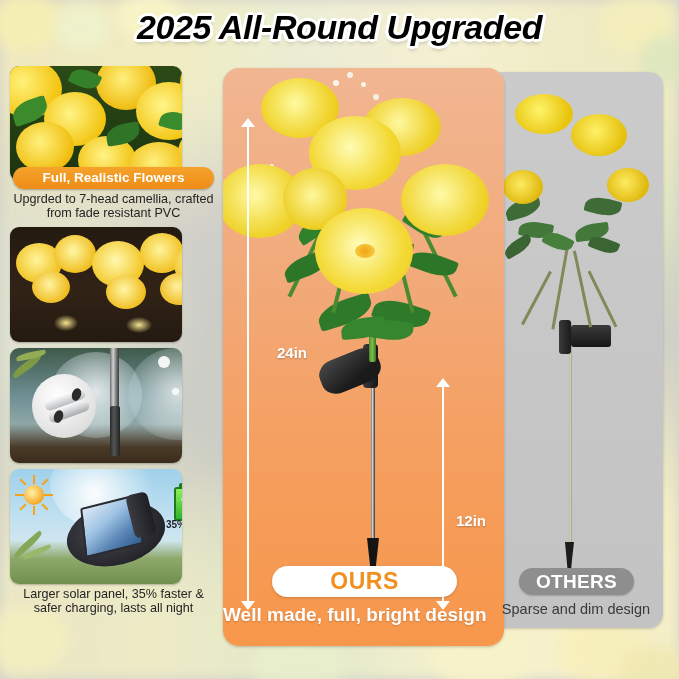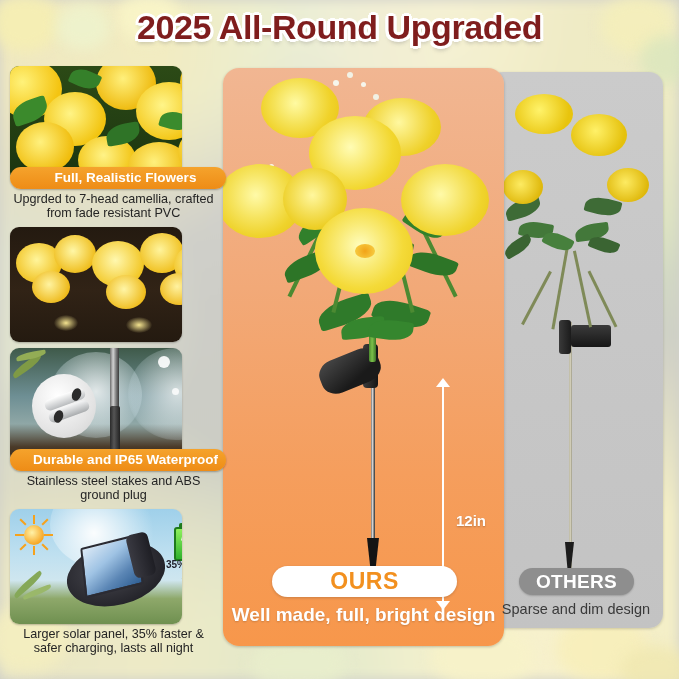--- a/index.html
+++ b/index.html
@@ -23,42 +23,42 @@
       radial-gradient(circle at 72% 95%, rgba(248,242,206,.85) 0 11%, rgba(0,0,0,0) 30%),
       radial-gradient(circle at 93% 90%, rgba(246,240,196,.9) 0 12%, rgba(0,0,0,0) 32%),
       linear-gradient(180deg,#d8d8d2 0%, #cdcdc7 45%, #c9cdc2 100%);
     filter:blur(6px);
   }
   #bg .petal{position:absolute;border-radius:50%;filter:blur(7px);}
 
   
   #title{
     position:absolute;left:0;right:0;top:8px;text-align:center;
-    font-size:34px;font-weight:bold;
-    letter-spacing:-.4px;color:#7f1d1d;
+    font-size:34px;font-weight:bold;font-style:italic;
+    letter-spacing:-.4px;color:#000000;
     -webkit-text-stroke:0px;
     text-shadow:
       -3px 0 #fff, 3px 0 #fff, 0 -3px #fff, 0 3px #fff,
       -2px -2px #fff, 2px -2px #fff, -2px 2px #fff, 2px 2px #fff,
       -3px 2px #fff, 3px 2px #fff, 0 4px 4px rgba(120,120,120,.45);
     z-index:6;
   }
 
   
   #features{position:absolute;left:10px;top:66px;width:207px;z-index:5;}
   .feature{margin-bottom:6px;}
   .fimg{
     position:relative;width:172px;height:115px;border-radius:9px;overflow:hidden;
     box-shadow:0 1px 2px rgba(0,0,0,.25);
   }
   .badge{
     position:relative;margin:-14px auto 0;width:201px;height:22px;
     border-radius:11px;background:linear-gradient(180deg,#f5a32c,#ee8c16);
     color:#fff;font-size:13.5px;font-weight:bold;line-height:22px;text-align:center;
-    box-shadow:0 1px 2px rgba(0,0,0,.3);z-index:2;padding-left:15px;
+    box-shadow:0 1px 2px rgba(0,0,0,.3);z-index:2;
   }
   .fcap{
     width:207px;margin-top:3px;text-align:center;color:#242424;
     font-size:12.6px;line-height:14.4px;
   }
 
   
   .art{position:absolute;inset:0;}
   .blob{position:absolute;border-radius:50%;}
 
@@ -94,21 +94,21 @@
     left:272px;top:566px;width:185px;height:31px;line-height:31px;
     background:#fff;color:#f2901f;font-size:23px;letter-spacing:.5px;
     box-shadow:0 1px 3px rgba(0,0,0,.18);
   }
   #others-pill{
     left:519px;top:568px;width:115px;height:27px;line-height:27px;
     background:#8e8e8e;color:#fff;font-size:19px;letter-spacing:.3px;
     box-shadow:0 1px 2px rgba(0,0,0,.2);
   }
   #ours-cap{
-    position:absolute;left:223px;top:604px;width:281px;text-align:center;
+    position:absolute;left:223px;top:604px;width:281px;text-align:left;
     color:#fff;font-size:19px;font-weight:bold;z-index:7;
     text-shadow:0 1px 2px rgba(0,0,0,.18);
   }
   #others-cap{
     position:absolute;left:489px;top:601px;width:174px;text-align:center;
     color:#3a3a3a;font-size:14.5px;z-index:7;
   }
 
   
   .stem{position:absolute;background:#2b2b2b;}
@@ -190,22 +190,20 @@
         <div style="position:absolute;left:34px;top:46px;width:42px;height:11px;border-radius:5px;transform:rotate(-20deg);background:linear-gradient(180deg,#fdfdfd,#b9bcbe);"></div>
         <div style="position:absolute;left:38px;top:58px;width:42px;height:11px;border-radius:5px;transform:rotate(-20deg);background:linear-gradient(180deg,#f3f4f5,#a9acae);"></div>
         <div class="blob" style="left:62px;top:40px;width:9px;height:13px;background:#2b2b2b;transform:rotate(20deg);"></div>
         <div class="blob" style="left:44px;top:62px;width:9px;height:13px;background:#2b2b2b;transform:rotate(20deg);"></div>
         <div class="leafy" style="left:0px;top:14px;width:34px;height:8px;transform:rotate(-34deg);background:#7f9a45;"></div>
         <div class="leafy" style="left:6px;top:4px;width:30px;height:7px;transform:rotate(-10deg);background:#93ad55;"></div>
         <div class="leafy" style="left:176px;top:52px;width:36px;height:8px;transform:rotate(28deg);background:#86a04a;"></div>
         <div class="leafy" style="left:186px;top:30px;width:30px;height:7px;transform:rotate(48deg);background:#9ab45c;"></div>
       </div>
     </div>
-    <div class="badge">Durable and IP65 Waterproof</div>
-    <div class="fcap">Stainless steel stakes and ABS ground plug</div>
   </div>
 
   <div class="feature">
     <div class="fimg">
       <div class="art" style="background:linear-gradient(180deg,#9fd0ea 0%,#bfe0f0 40%,#cfe6ef 62%,#8ea86a 78%,#6f9050 100%);">
         <div class="blob" style="left:40px;top:-30px;width:110px;height:90px;background:radial-gradient(circle at 40% 60%,rgba(255,255,255,.95),rgba(255,255,255,0) 70%);"></div>
 
         <div class="blob" style="left:14px;top:16px;width:20px;height:20px;background:radial-gradient(circle at 40% 38%,#fff2a8,#f6a21c 75%);"></div>
         <div style="position:absolute;left:5px;top:25px;width:9px;height:2px;background:#f6a21c;"></div>
         <div style="position:absolute;left:34px;top:25px;width:9px;height:2px;background:#f6a21c;"></div>
@@ -314,20 +312,26 @@
          background:radial-gradient(circle at 45% 42%,#fffaa8,#f6e45f 36%,#efd32c 64%,#e6c014 100%);"></div>
     <div class="blob" style="left:60px;top:100px;width:64px;height:62px;
          background:radial-gradient(circle at 46% 44%,#fff79e,#f4df57 38%,#edcf26 66%,#e3bd12 100%);"></div>
     <div class="blob" style="left:178px;top:96px;width:88px;height:72px;
          background:radial-gradient(circle at 45% 42%,#fffaa8,#f6e463 36%,#f0d42d 64%,#e7c215 100%);"></div>
     <div class="blob" style="left:92px;top:140px;width:98px;height:86px;
          background:radial-gradient(circle at 46% 44%,#fffdbe,#f9ea74 32%,#f4da38 60%,#ebc819 100%);"></div>
     <div class="blob" style="left:132px;top:176px;width:20px;height:14px;background:radial-gradient(circle at 50% 50%,#f2a317,#f6c53a 70%);"></div>
   </div>
 
+  <div class="dim" style="left:18px;top:50px;height:492px;">
+    <div class="ar up"></div>
+    <div class="line"></div>
+    <div class="ar dn"></div>
+    <div class="cap" style="top:226px;left:36px;transform:none;">24in</div>
+  </div>
 
   <div class="dim" style="left:213px;top:310px;height:232px;">
     <div class="ar up"></div>
     <div class="line"></div>
     <div class="ar dn"></div>
     <div class="cap right" style="top:96px;right:-6px;">12in</div>
   </div>
 </div>
 
 <div class="pill" id="ours-pill">OURS</div>

